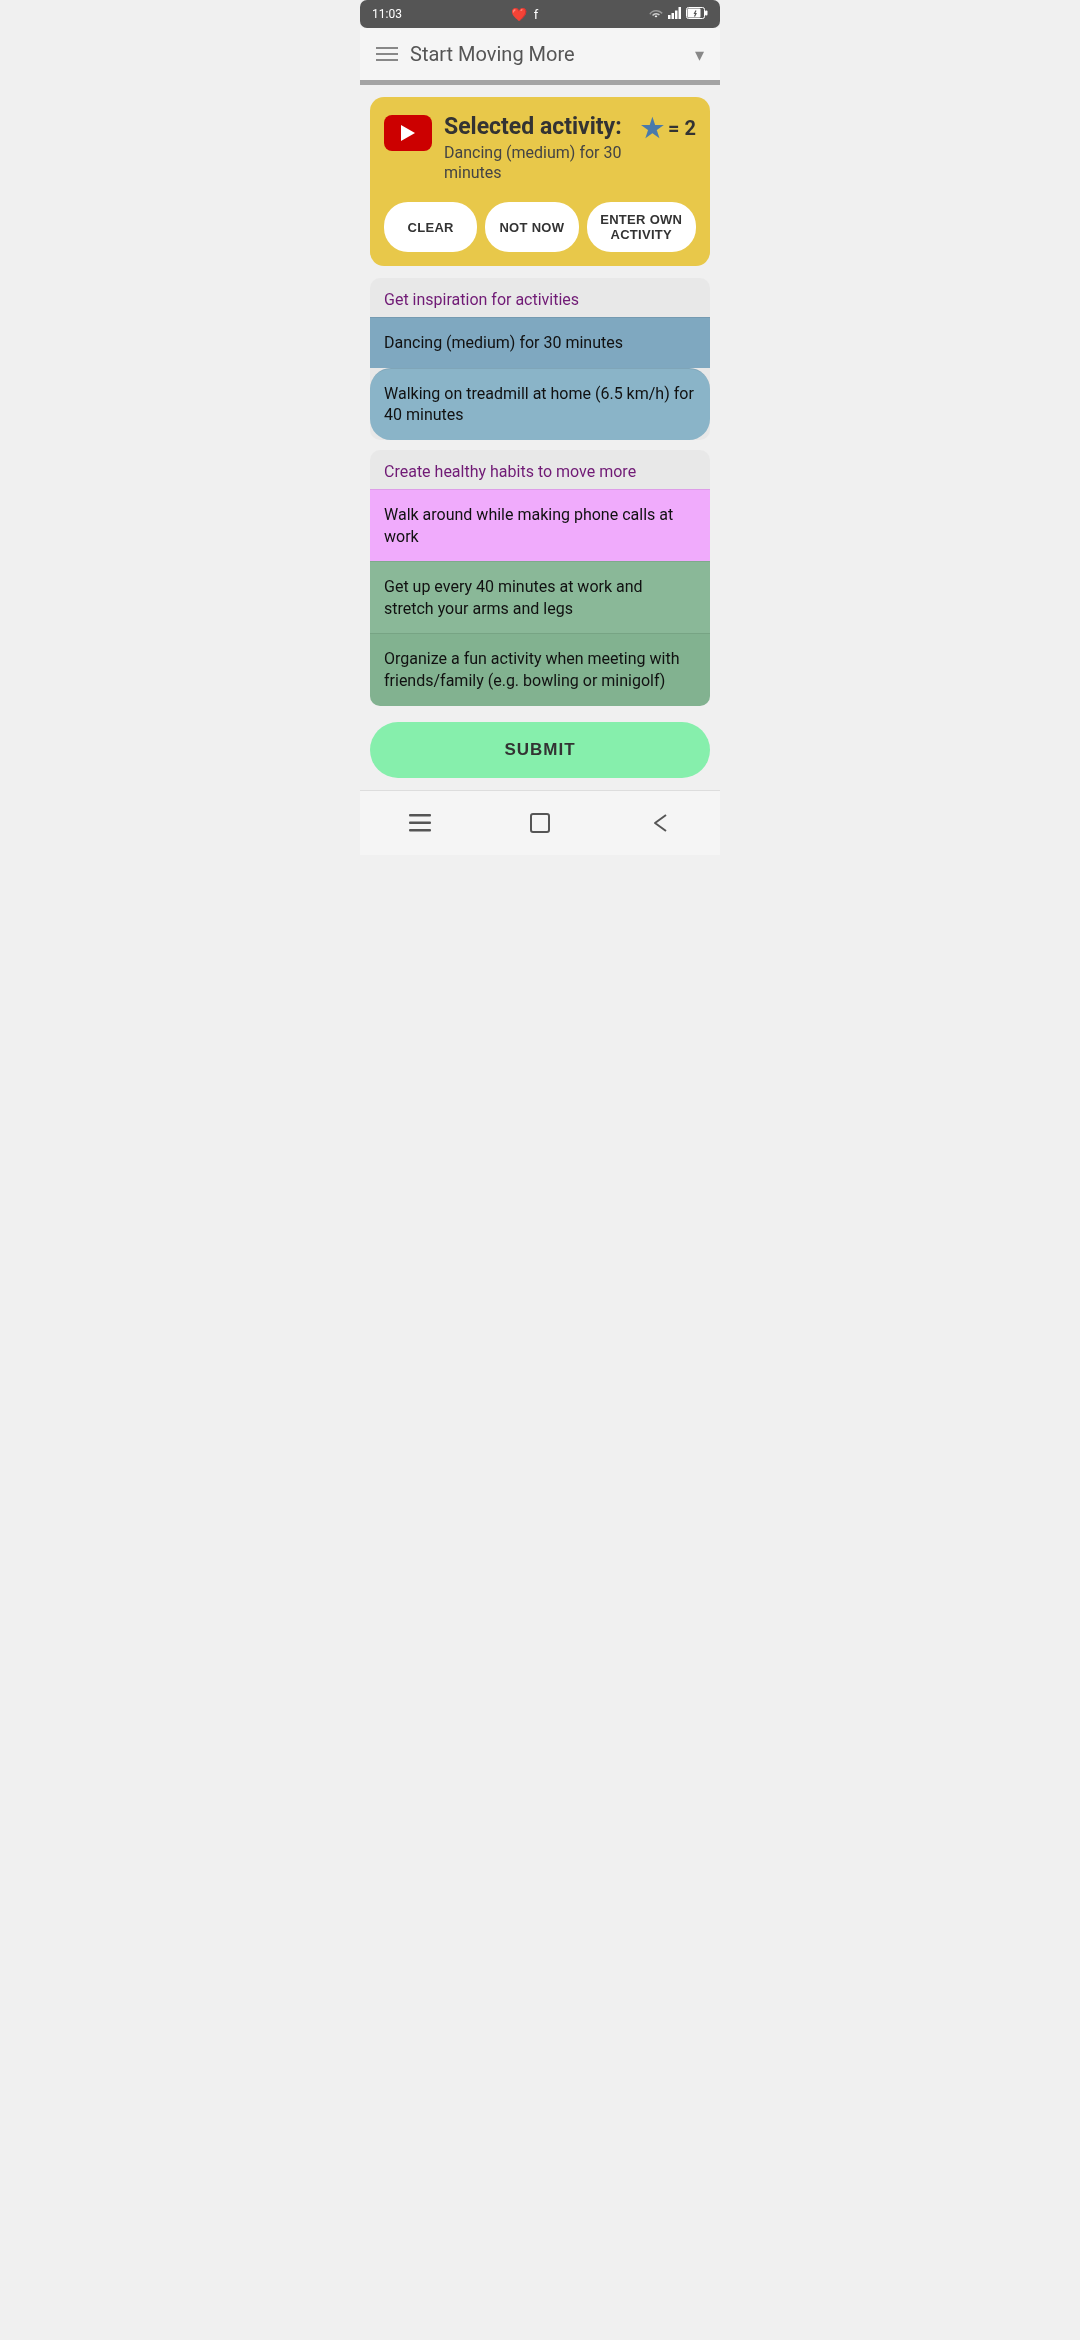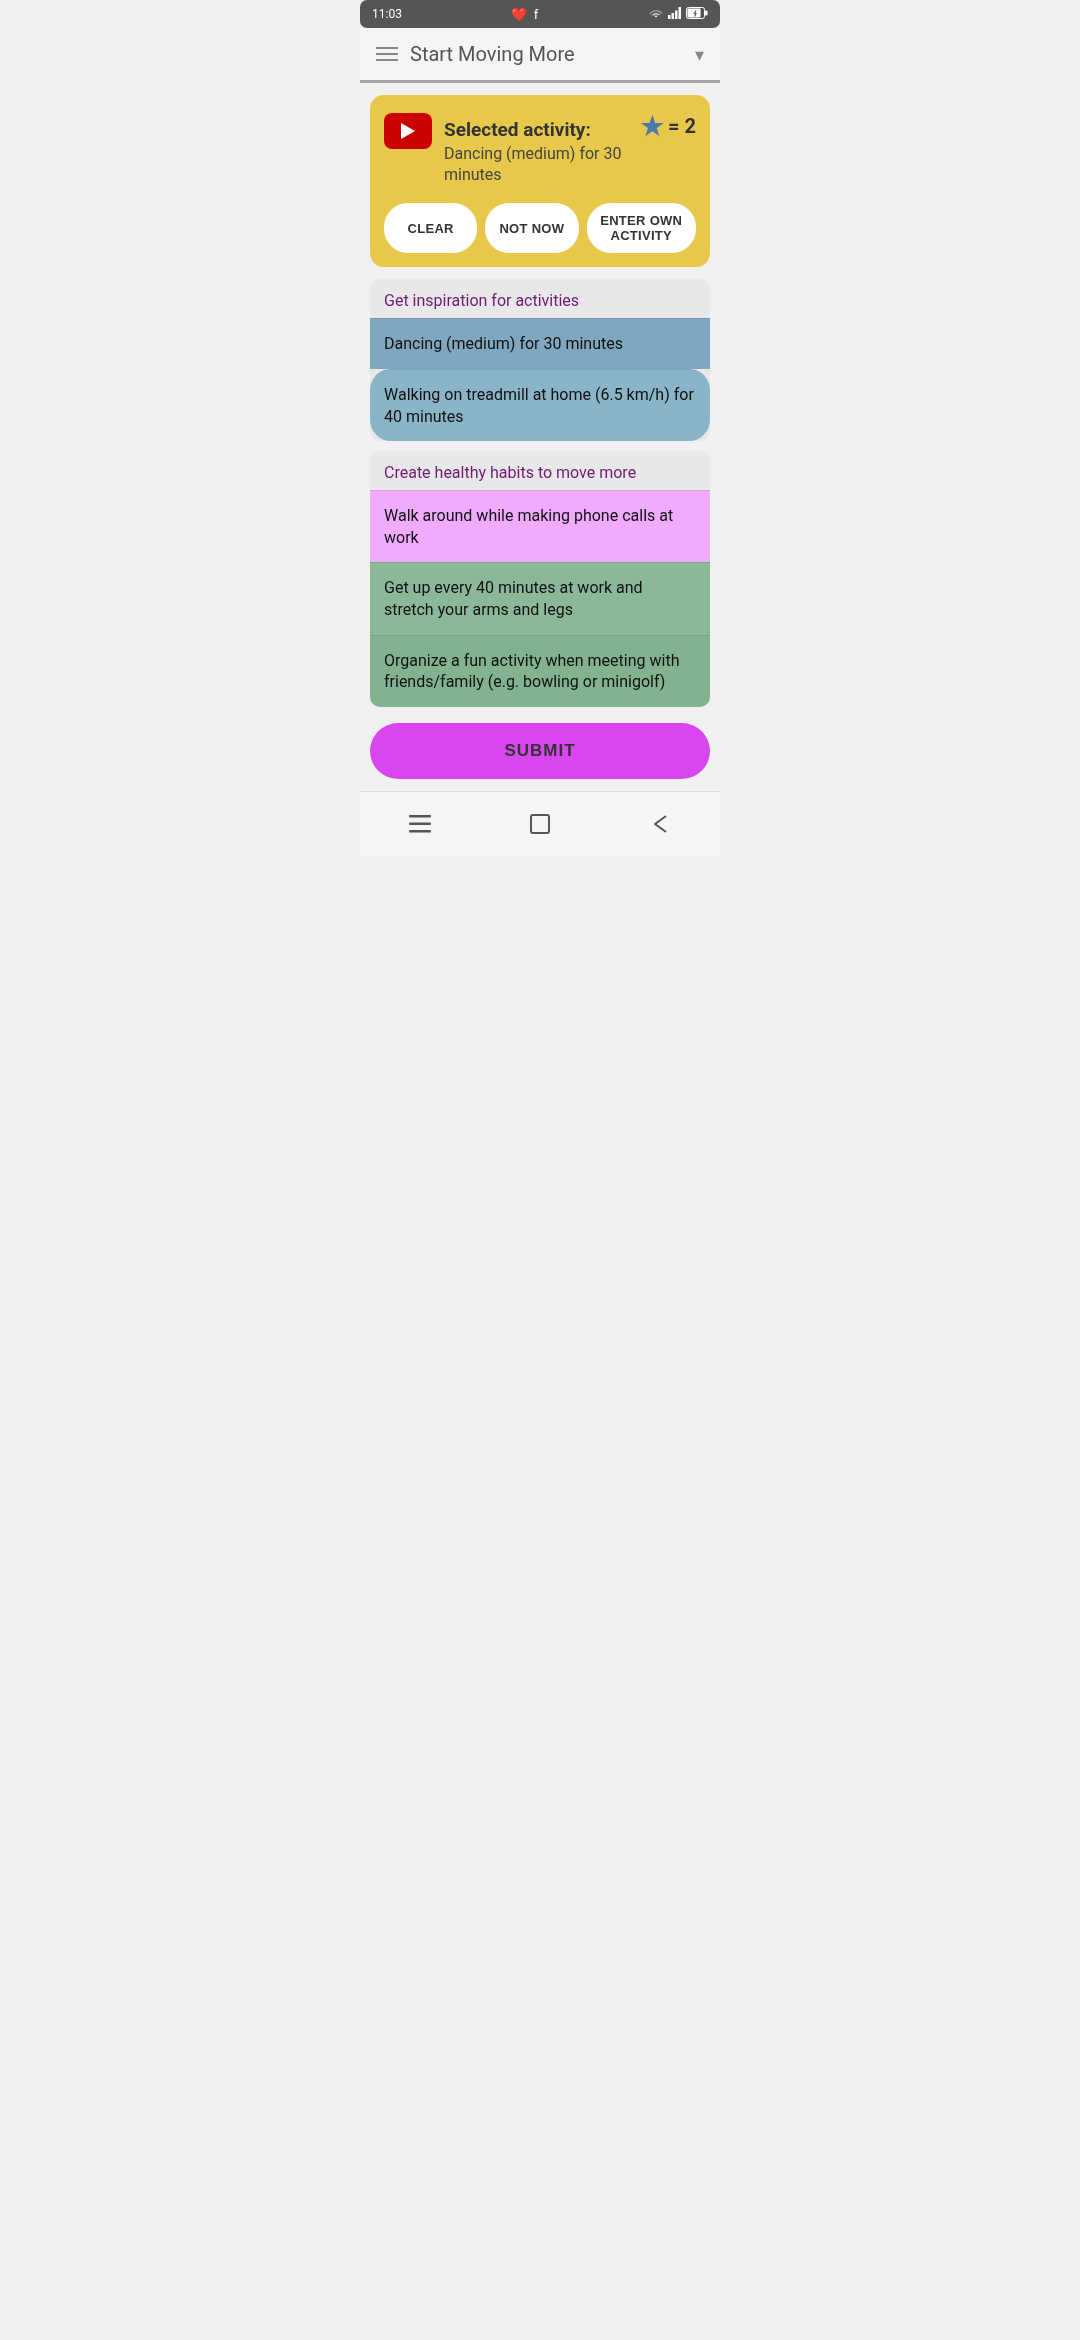--- a/index.html
+++ b/index.html
@@ -30,21 +30,21 @@
     .status-right { display: flex; align-items: center; gap: 4px; }
     .status-icons { display: flex; align-items: center; gap: 6px; }
 
     
     .header {
       background: #f5f5f5;
       display: flex;
       align-items: center;
       padding: 14px 16px;
       gap: 12px;
-      border-bottom: 3px solid #a3a3a3;
+      border-bottom: 5px solid #a3a3a3;
     }
     .hamburger-icon {
       display: flex; flex-direction: column; gap: 4px;
       cursor: pointer;
     }
     .hamburger-icon span {
       display: block; width: 22px; height: 2px; background: #888;
     }
     .header-title {
       font-size: 20px;
@@ -88,25 +88,24 @@
       margin-top: 2px;
     }
     .youtube-icon::after {
       content: '';
       border-left: 14px solid white;
       border-top: 8px solid transparent;
       border-bottom: 8px solid transparent;
     }
     .activity-text {}
     .activity-title {
-      font-size: 19px;
+      font-size: 23px;
       font-weight: 700;
       color: #333;
       line-height: 1.2;
-      margin-top: 8px;
     }
     .activity-desc {
       font-size: 16px;
       color: #444;
       margin-top: 2px;
       line-height: 1.3;
     }
     .star-rating {
       display: flex;
       align-items: center;
@@ -168,21 +167,21 @@
     .list-item.green { background: #f0abfc; color: #111; }
     .list-item.green-light { background: #8ab898; color: #111; }
     .list-item.green-medium { background: #82b290; color: #111; }
 
     
     .submit-area {
       padding: 16px 10px 12px 10px;
     }
     .submit-btn {
       width: 100%;
-      background: #d946ef;
+      background: #86efac;
       border: none;
       border-radius: 30px;
       padding: 18px;
       font-size: 17px;
       font-weight: 700;
       letter-spacing: 1px;
       color: #333;
       cursor: pointer;
     }
 

